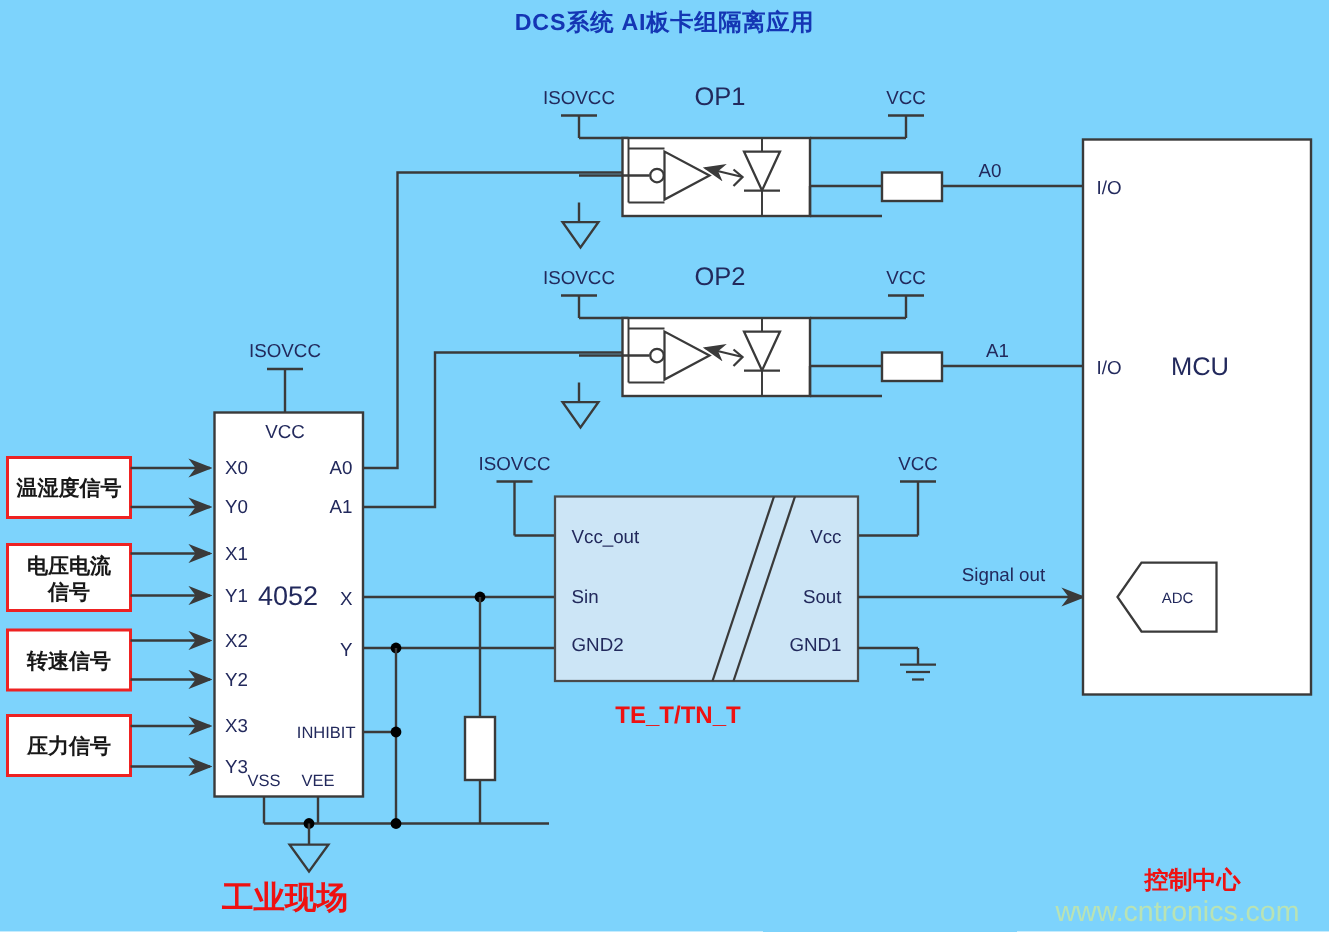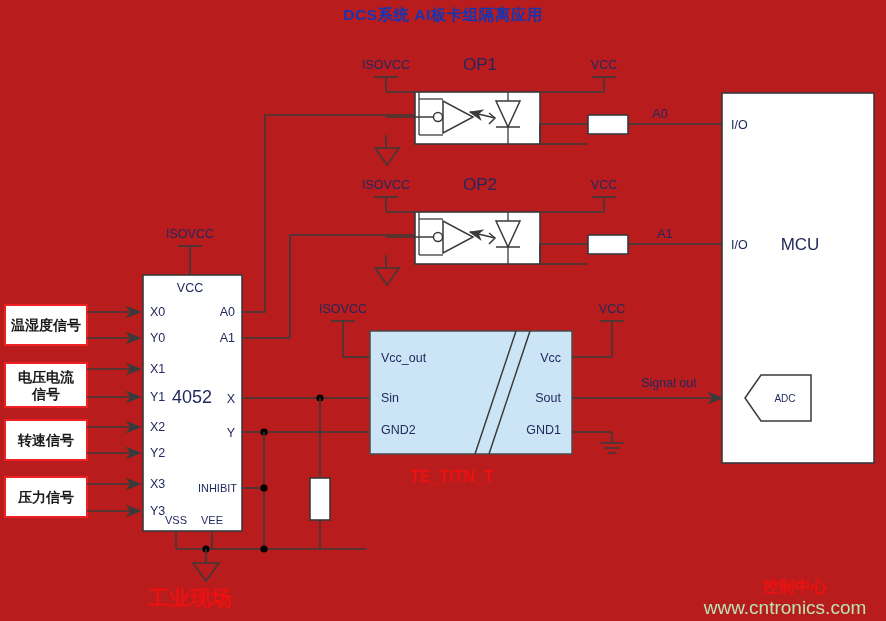--- a/index.html
+++ b/index.html
@@ -4,21 +4,21 @@
 <style>
   html, body {
     margin: 0;
     padding: 0;
     background: #ffffff;
   }
   #root {
     position: relative;
     width: 886px;
     height: 621px;
-    background: #b91c1c;
+    background: #7dd3fc;
     font-family: "Liberation Sans", sans-serif;
     overflow: hidden;
   }
   svg { display: block; }
   .wire { stroke: #3a3a3a; stroke-width: 1.6; fill: none; }
   .wire-thin { stroke: #3a3a3a; stroke-width: 1.3; fill: none; }
   .box-outline { fill: #ffffff; stroke: #3a3a3a; stroke-width: 1.6; }
   .iso-box { fill: #cce5f6; stroke: #4a4a4a; stroke-width: 1.5; }
   .red-box { fill: #ffffff; stroke: #ee2222; stroke-width: 2; }
   .sym { fill: none; stroke: #3a3a3a; stroke-width: 1.5; }

